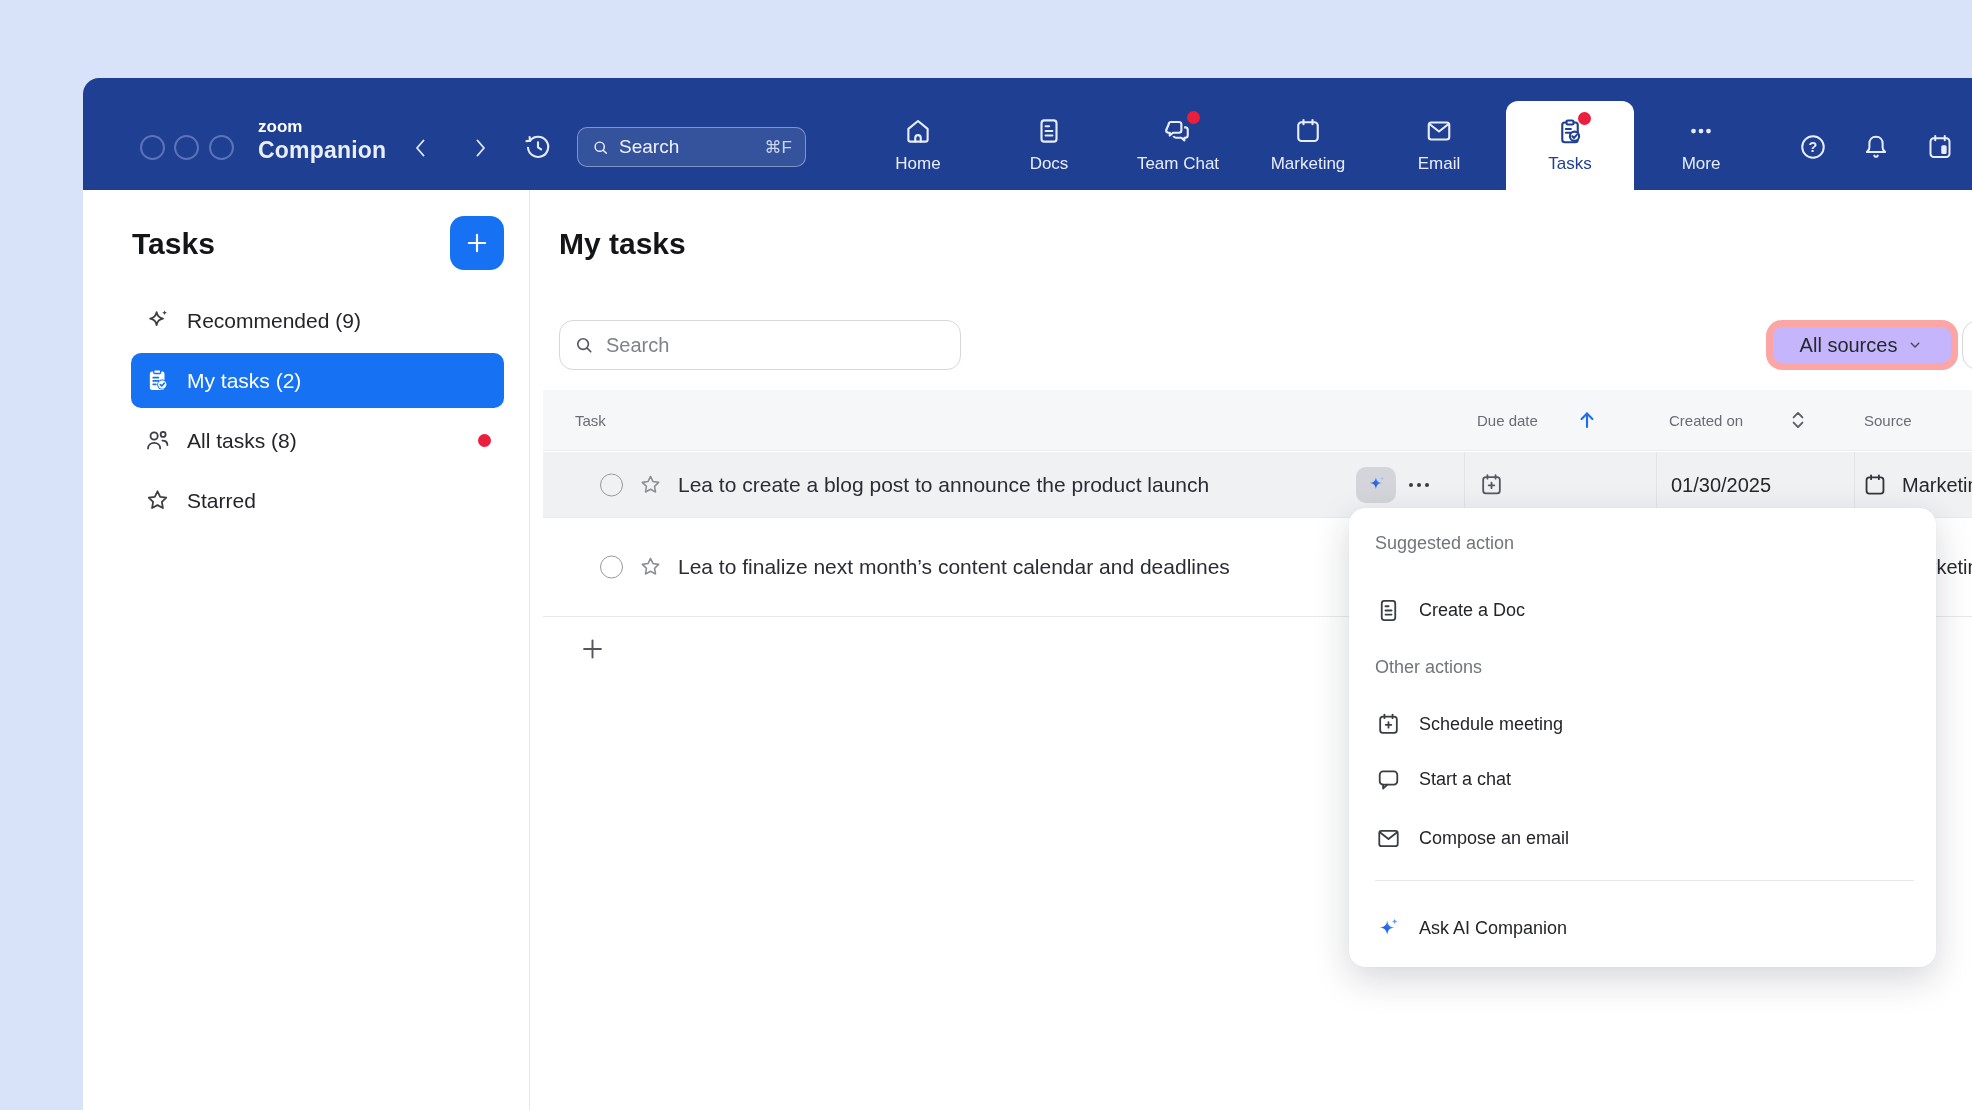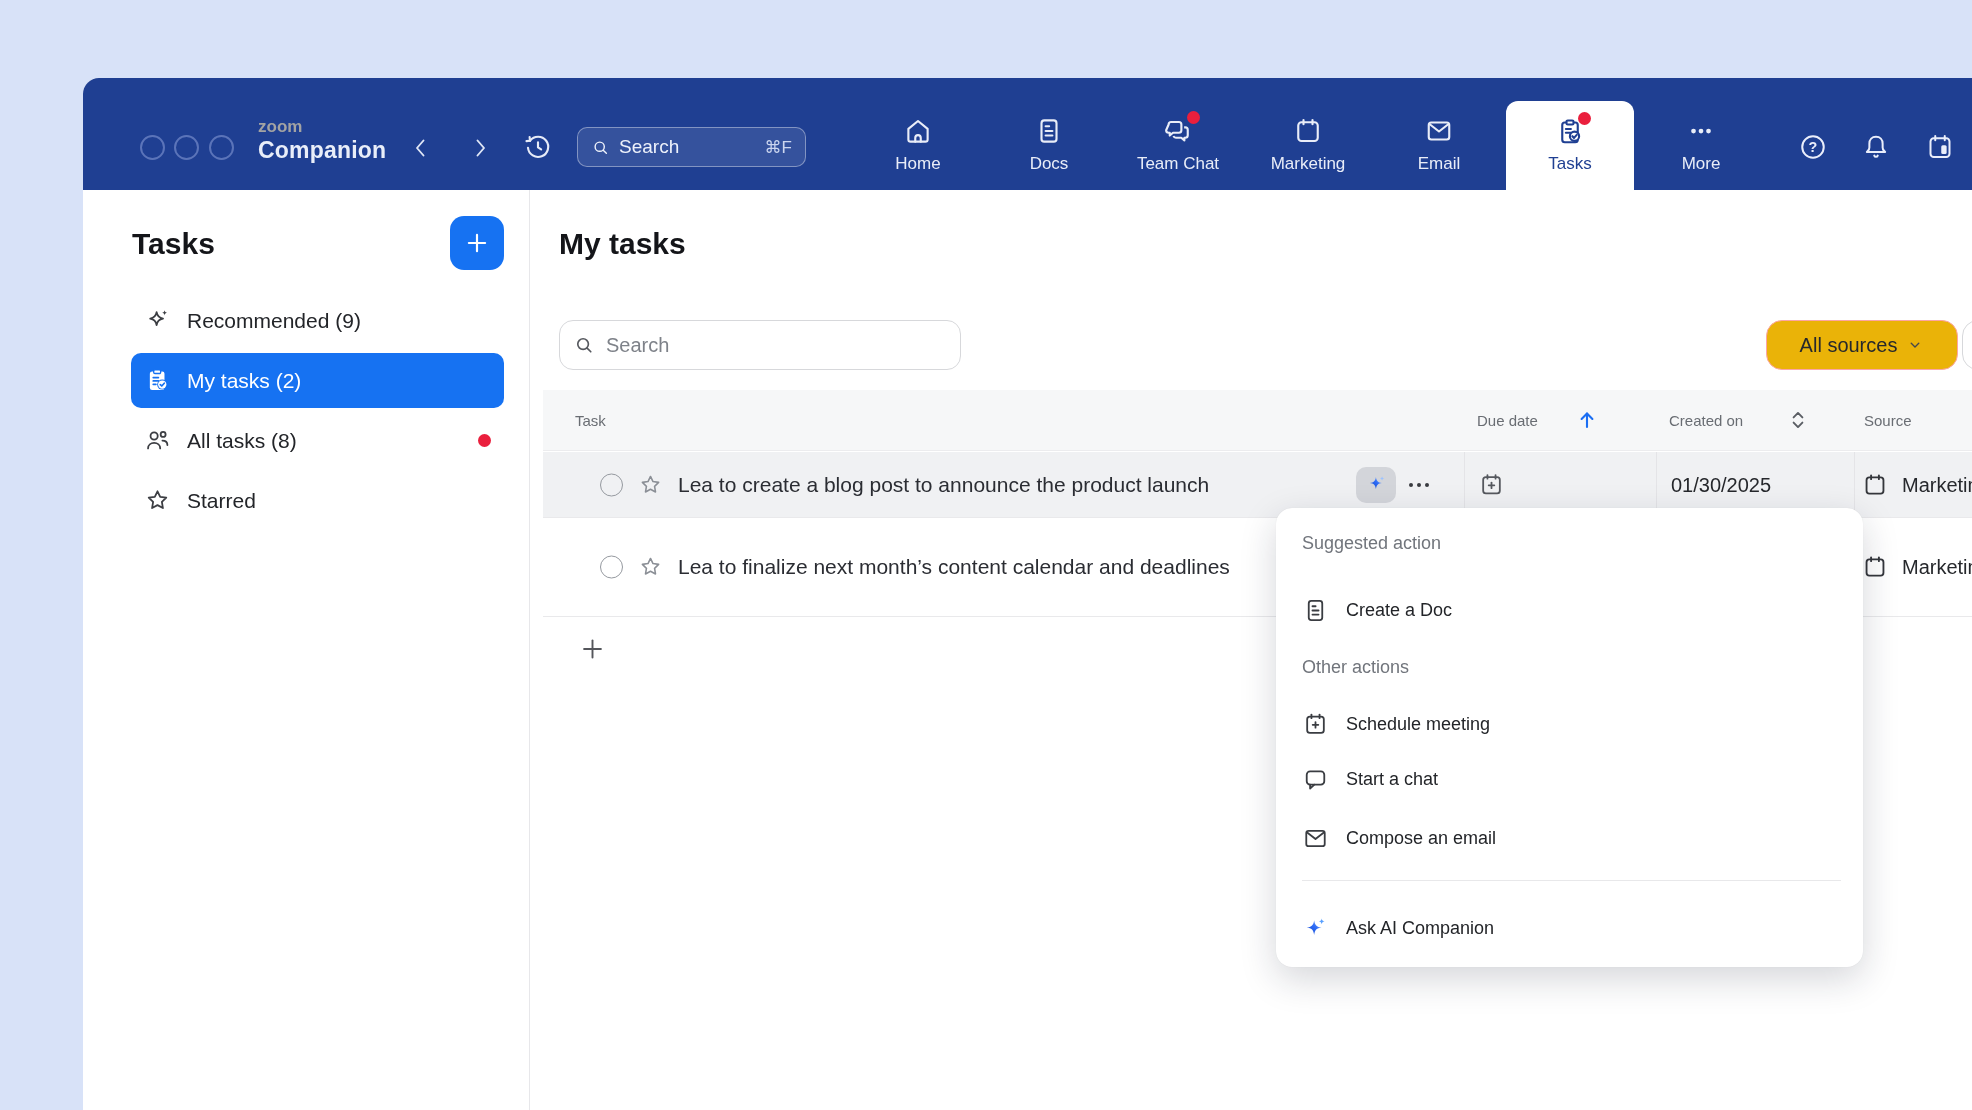--- a/index.html
+++ b/index.html
@@ -5,21 +5,21 @@
   * { margin:0; padding:0; box-sizing:border-box; }
   html,body { width:1972px; height:1110px; }
   body { font-family:"Liberation Sans","DejaVu Sans",sans-serif; }
   .stage { position:relative; width:1972px; height:1110px; background:#d8e2f8; overflow:hidden; }
   .window { position:absolute; left:83px; top:78px; right:0; bottom:0; background:#fff; border-top-left-radius:16px; }
 
   
   .topbar { position:absolute; left:0; top:0; right:0; height:112px; background:#1f3f92; border-top-left-radius:16px; }
   .tlight { position:absolute; top:57px; width:25px; height:25px; border:2px solid #5b74b9; border-radius:50%; background:transparent; }
   .logo { position:absolute; left:175px; top:40px; color:#e9eef9; }
-  .logo .l1 { font-size:17px; font-weight:700; color:#a3a3a3; line-height:18px; }
+  .logo .l1 { font-size:17px; font-weight:700; color:#ffffff; line-height:18px; }
   .logo .l2 { font-size:23px; font-weight:600; line-height:28px; letter-spacing:.2px; }
   .navbtn { position:absolute; top:58px; width:24px; height:24px; color:#dfe6f6; }
   .histbtn { position:absolute; top:54px; width:30px; height:30px; color:#e6ebf8; }
   .bar-search { position:absolute; left:494px; top:49px; width:229px; height:40px; border-radius:10px;
     background:rgba(255,255,255,.10); border:1px solid rgba(255,255,255,.38); display:flex; align-items:center; padding:0 13px; color:#eef2fb; }
   .bar-search .ph { flex:1; margin-left:9px; font-size:19px; }
   .bar-search .sc { font-size:17px; color:#ccd6ef; }
   .nav-item { position:absolute; top:38px; width:112px; display:flex; flex-direction:column; align-items:center; gap:8px; color:#e9edf8; cursor:default; }
   .nav-item .lbl { font-size:17px; }
   .icon-wrap { position:relative; width:30px; height:30px; }
@@ -42,22 +42,22 @@
   .side-dot { margin-left:auto; margin-right:13px; width:13px; height:13px; border-radius:50%; background:#ea1f3d; }
 
   
   .main { position:absolute; left:447px; top:112px; right:0; bottom:0; background:#fff; }
   .main-title { position:absolute; left:29px; top:36px; font-size:30px; font-weight:700; color:#141519; line-height:36px; }
   .msearch { position:absolute; left:29px; top:130px; width:402px; height:50px; }
   .msearch input { width:100%; height:100%; border:1px solid #d7d8db; border-radius:14px; padding:0 14px 0 46px;
     font-size:20px; color:#202227; font-family:inherit; outline:none; background:#fff; }
   .msearch input::placeholder { color:#7e8289; }
   .msearch .mic { position:absolute; left:14px; top:14px; width:22px; height:22px; color:#55585e; }
-  .filter-pill { position:absolute; left:1236px; top:130px; width:192px; height:50px; border:1px solid #fca5a5; border-radius:16px;
-    display:flex; align-items:center; justify-content:center; gap:9px; font-size:20px; color:#26282c; background:#eab308; }
+  .filter-pill { position:absolute; left:1236px; top:130px; width:192px; height:50px; border:7px solid #fca5a5; border-radius:16px;
+    display:flex; align-items:center; justify-content:center; gap:9px; font-size:20px; color:#26282c; background:#c4b5fd; }
   .filter-pill .chev { width:18px; height:18px; color:#44474c; }
   .cut-pill { position:absolute; left:1432px; top:130px; width:90px; height:50px; border:1px solid #d7d8db; border-radius:16px; background:#fff; }
 
   .thead { position:absolute; left:13px; right:0; top:200px; height:61px; background:#f6f7f8; border-bottom:1px solid #ececee; }
   .thead span { position:absolute; top:50%; transform:translateY(-50%); font-size:15px; color:#696d73; }
   .th-icon { position:absolute; top:50%; transform:translateY(-50%); width:24px; height:24px; }
   .trow { position:absolute; left:13px; right:0; border-bottom:1px solid #e9e9eb; }
   .trow1 { top:262px; height:66px; background:#f0f1f3; }
   .trow2 { top:328px; height:99px; background:#fff; }
   .cdiv { position:absolute; top:0; bottom:0; width:1px; background:#e4e4e7; }
@@ -67,21 +67,21 @@
   .task-text { font-size:21px; color:#2b2d33; white-space:nowrap; }
   .ai-btn { width:40px; height:36px; border-radius:10px; background:#d3d5da; display:flex; align-items:center; justify-content:center; }
   .more-dots { width:28px; height:24px; color:#3a3c41; }
   .cal-ic { width:27px; height:27px; color:#55585e; }
   .cell-text { font-size:20px; color:#26282c; white-space:nowrap; }
   .src-ic { width:26px; height:26px; color:#34363b; }
   .addrow { position:absolute; left:13px; right:0; top:427px; height:64px; }
   .plus-ic { position:absolute; left:36px; top:50%; transform:translateY(-50%); width:27px; height:27px; color:#54565b; }
 
   
-  .menu { position:absolute; left:1276px; top:508px; width:587px; height:459px; background:#fff; border-radius:16px;
+  .menu { position:absolute; left:1349px; top:508px; width:587px; height:459px; background:#fff; border-radius:16px;
     box-shadow:0 12px 36px rgba(22,28,48,.18), 0 0 1px rgba(0,0,0,.10); }
   .menu-sec { position:absolute; left:26px; font-size:18px; color:#71757c; }
   .menu-item { position:absolute; left:26px; right:20px; height:44px; display:flex; align-items:center; gap:17px;
     font-size:18px; color:#232529; }
   .menu-item .mic2 { width:27px; height:27px; color:#3a3d42; flex:0 0 auto; }
   .menu-div { position:absolute; left:26px; right:22px; top:372px; height:1px; background:#e8e8ea; }
 
   svg { display:block; width:100%; height:100%; }
 </style>
 </head>

